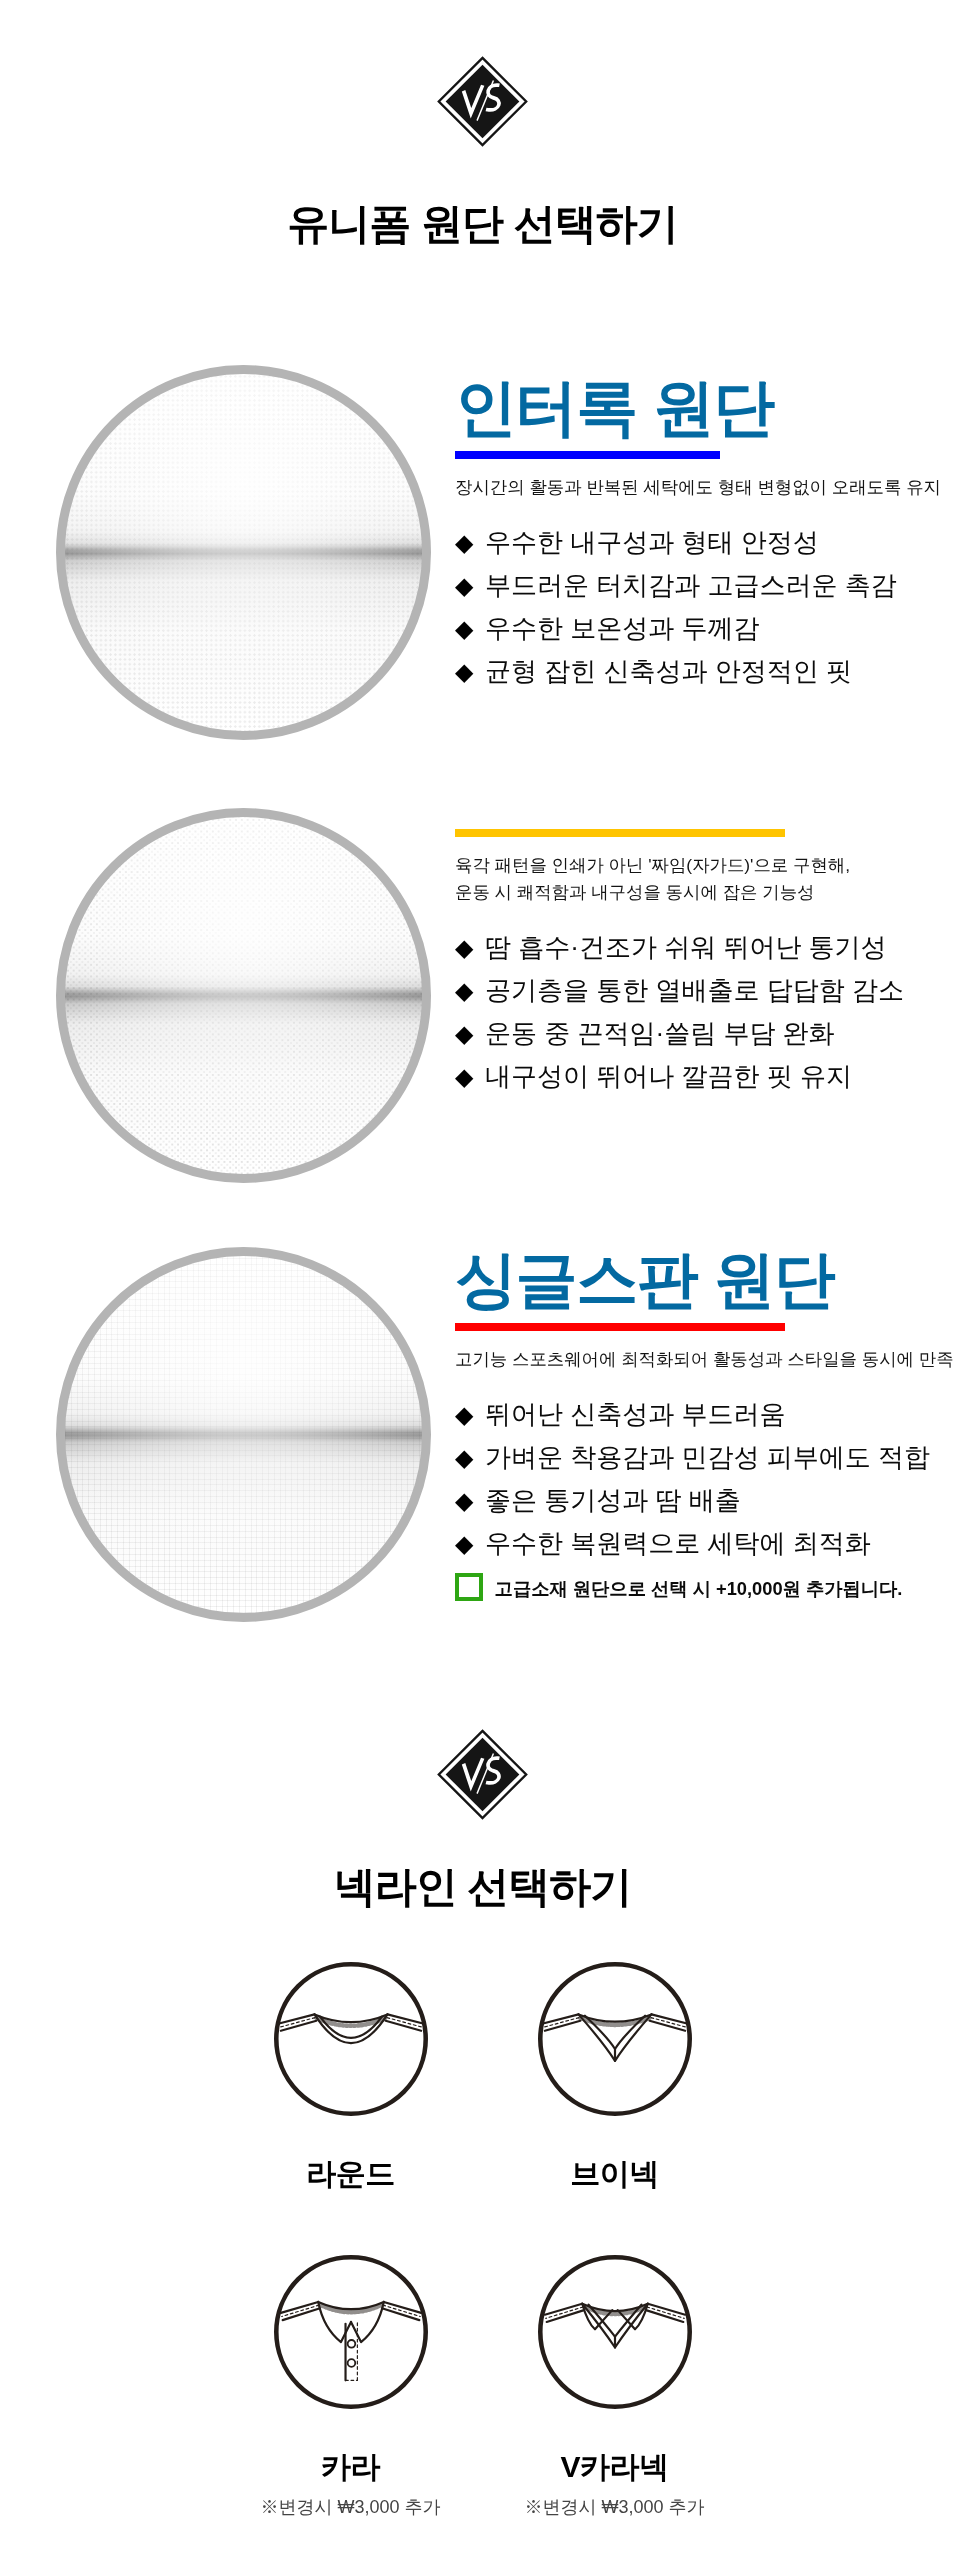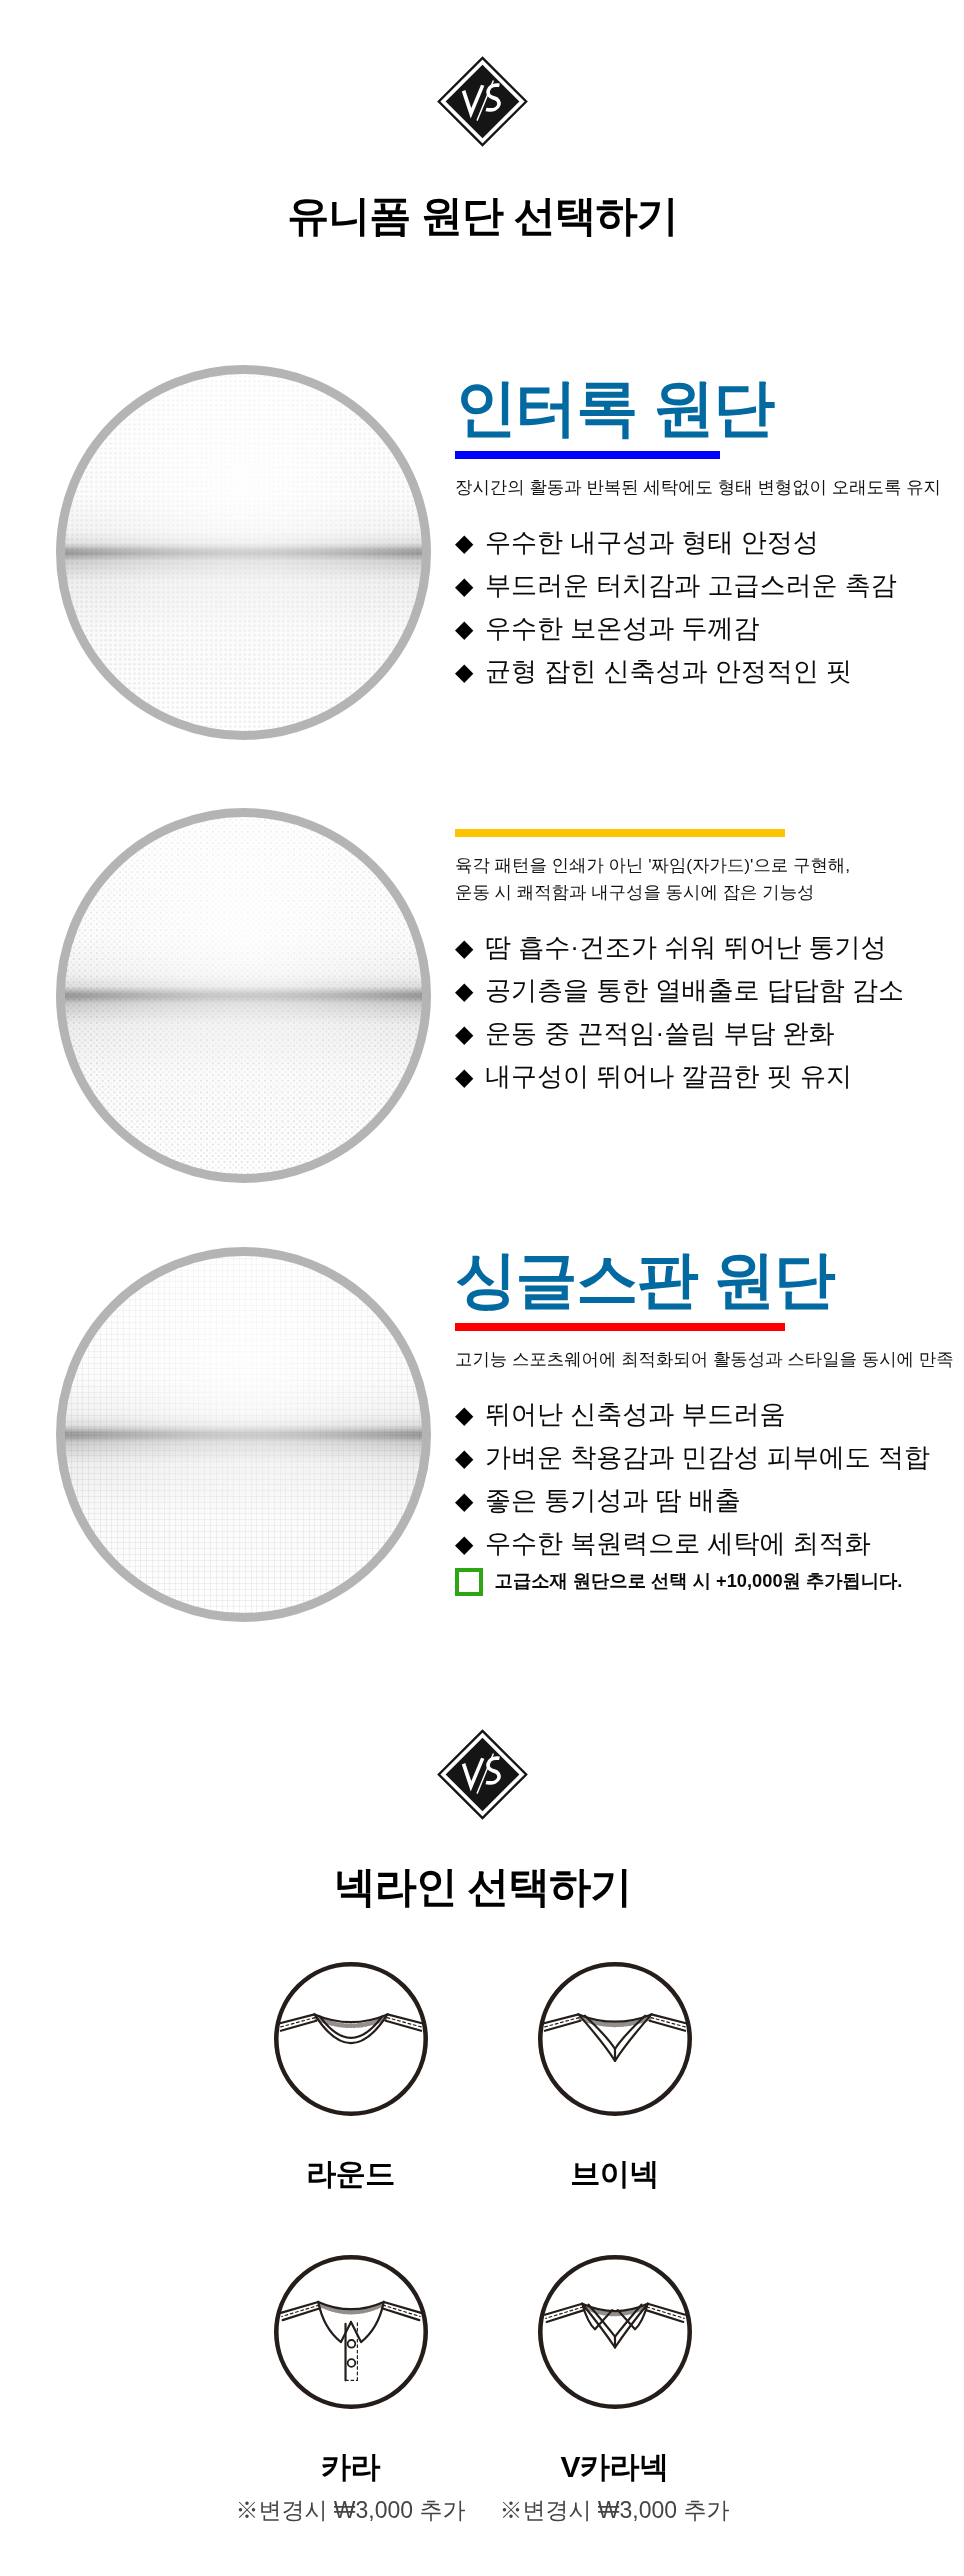--- a/index.html
+++ b/index.html
@@ -7,21 +7,21 @@
         font-family:"Liberation Sans", sans-serif;color:#111;}
 
   
   .logo{position:absolute;width:91px;height:91px;left:437px;}
   .logo1{top:56px;}
   .logo2{top:1729px;}
 
   
   .big-title{position:absolute;left:0;width:965px;text-align:center;
              font-size:42px;font-weight:900;letter-spacing:-1px;color:#000;}
-  .title1{top:160px;}
+  .title1{top:168px;}
   .title2{top:1831px;}
 
   
   .swatch{position:absolute;left:56px;width:357px;height:357px;border-radius:50%;
           border:9.6px solid #b4b4b4;overflow:hidden;
           background:
             radial-gradient(circle at 50% 30%, rgba(255,255,255,.85), rgba(255,255,255,0) 70%),
             radial-gradient(circle, rgba(0,0,0,.07) 1px, rgba(0,0,0,0) 1.4px),
             linear-gradient(180deg,#ffffff 0%,#fbfbfb 34%,#f1f1f1 44%,#dcdcdc 47.5%,
                             #999999 49.4%,#8f8f8f 50.3%,#c9c9c9 52.3%,#ededed 58%,#fafafa 72%,#ffffff 100%);
@@ -47,31 +47,31 @@
   .t1{top:380px;} .t2{top:814px;} .t3{top:1252px;}
   .txt h2{margin:0;font-size:62px;line-height:56px;font-weight:900;letter-spacing:-1.4px;color:#0369a1;}
   .bar{height:8.7px;margin-top:14.5px;}
   .bar.w1{width:265px;} .bar.w2{width:330px;} .bar.w3{width:330px;}
   .desc{margin-top:14.5px;font-size:17.4px;line-height:27px;color:#141414;}
   .desc span{display:block;white-space:nowrap;}
   .bullets{list-style:none;margin:20px 0 0 0;padding:0;}
   .bullets li{display:flex;align-items:center;gap:11.6px;height:43px;
               font-size:26px;color:#0b0b0b;white-space:nowrap;}
   .bullets .dm{font-size:24px;line-height:43px;color:#000;}
-  .note{display:flex;align-items:flex-start;gap:11.6px;margin-top:2.9px;height:33px;}
+  .note{display:flex;align-items:flex-end;gap:11.6px;margin-top:2.9px;height:33px;}
   .note .cb{width:20px;height:20px;border:4.8px solid #2ea613;background:#fff;flex:0 0 auto;}
   .note .nt{font-size:18.3px;font-weight:700;color:#0b0b0b;white-space:nowrap;}
 
   
   .opt{position:absolute;width:241px;text-align:center;}
   .o1{left:230px;top:1957px;} .o2{left:494px;top:1957px;}
   .o3{left:230px;top:2250px;} .o4{left:494px;top:2250px;}
   .opt svg{display:block;width:164px;height:164px;margin:0 auto;}
   .opt .lbl{margin-top:33px;font-size:30px;font-weight:800;color:#000;letter-spacing:-0.5px;}
-  .opt .sub{margin-top:6.8px;font-size:23px;color:#444;}
+  .opt .sub{margin-top:6.8px;font-size:18px;color:#444;}
 </style>
 </head>
 <body>
 
 <div class="page">
 
   <div class="logo logo1">
     <svg viewBox="0 0 100 100">
       <polygon points="50,2 98,50 50,98 2,50" fill="none" stroke="#151515" stroke-width="2.6"></polygon>
       <polygon points="50,9.5 90.5,50 50,90.5 9.5,50" fill="#151515"></polygon>

